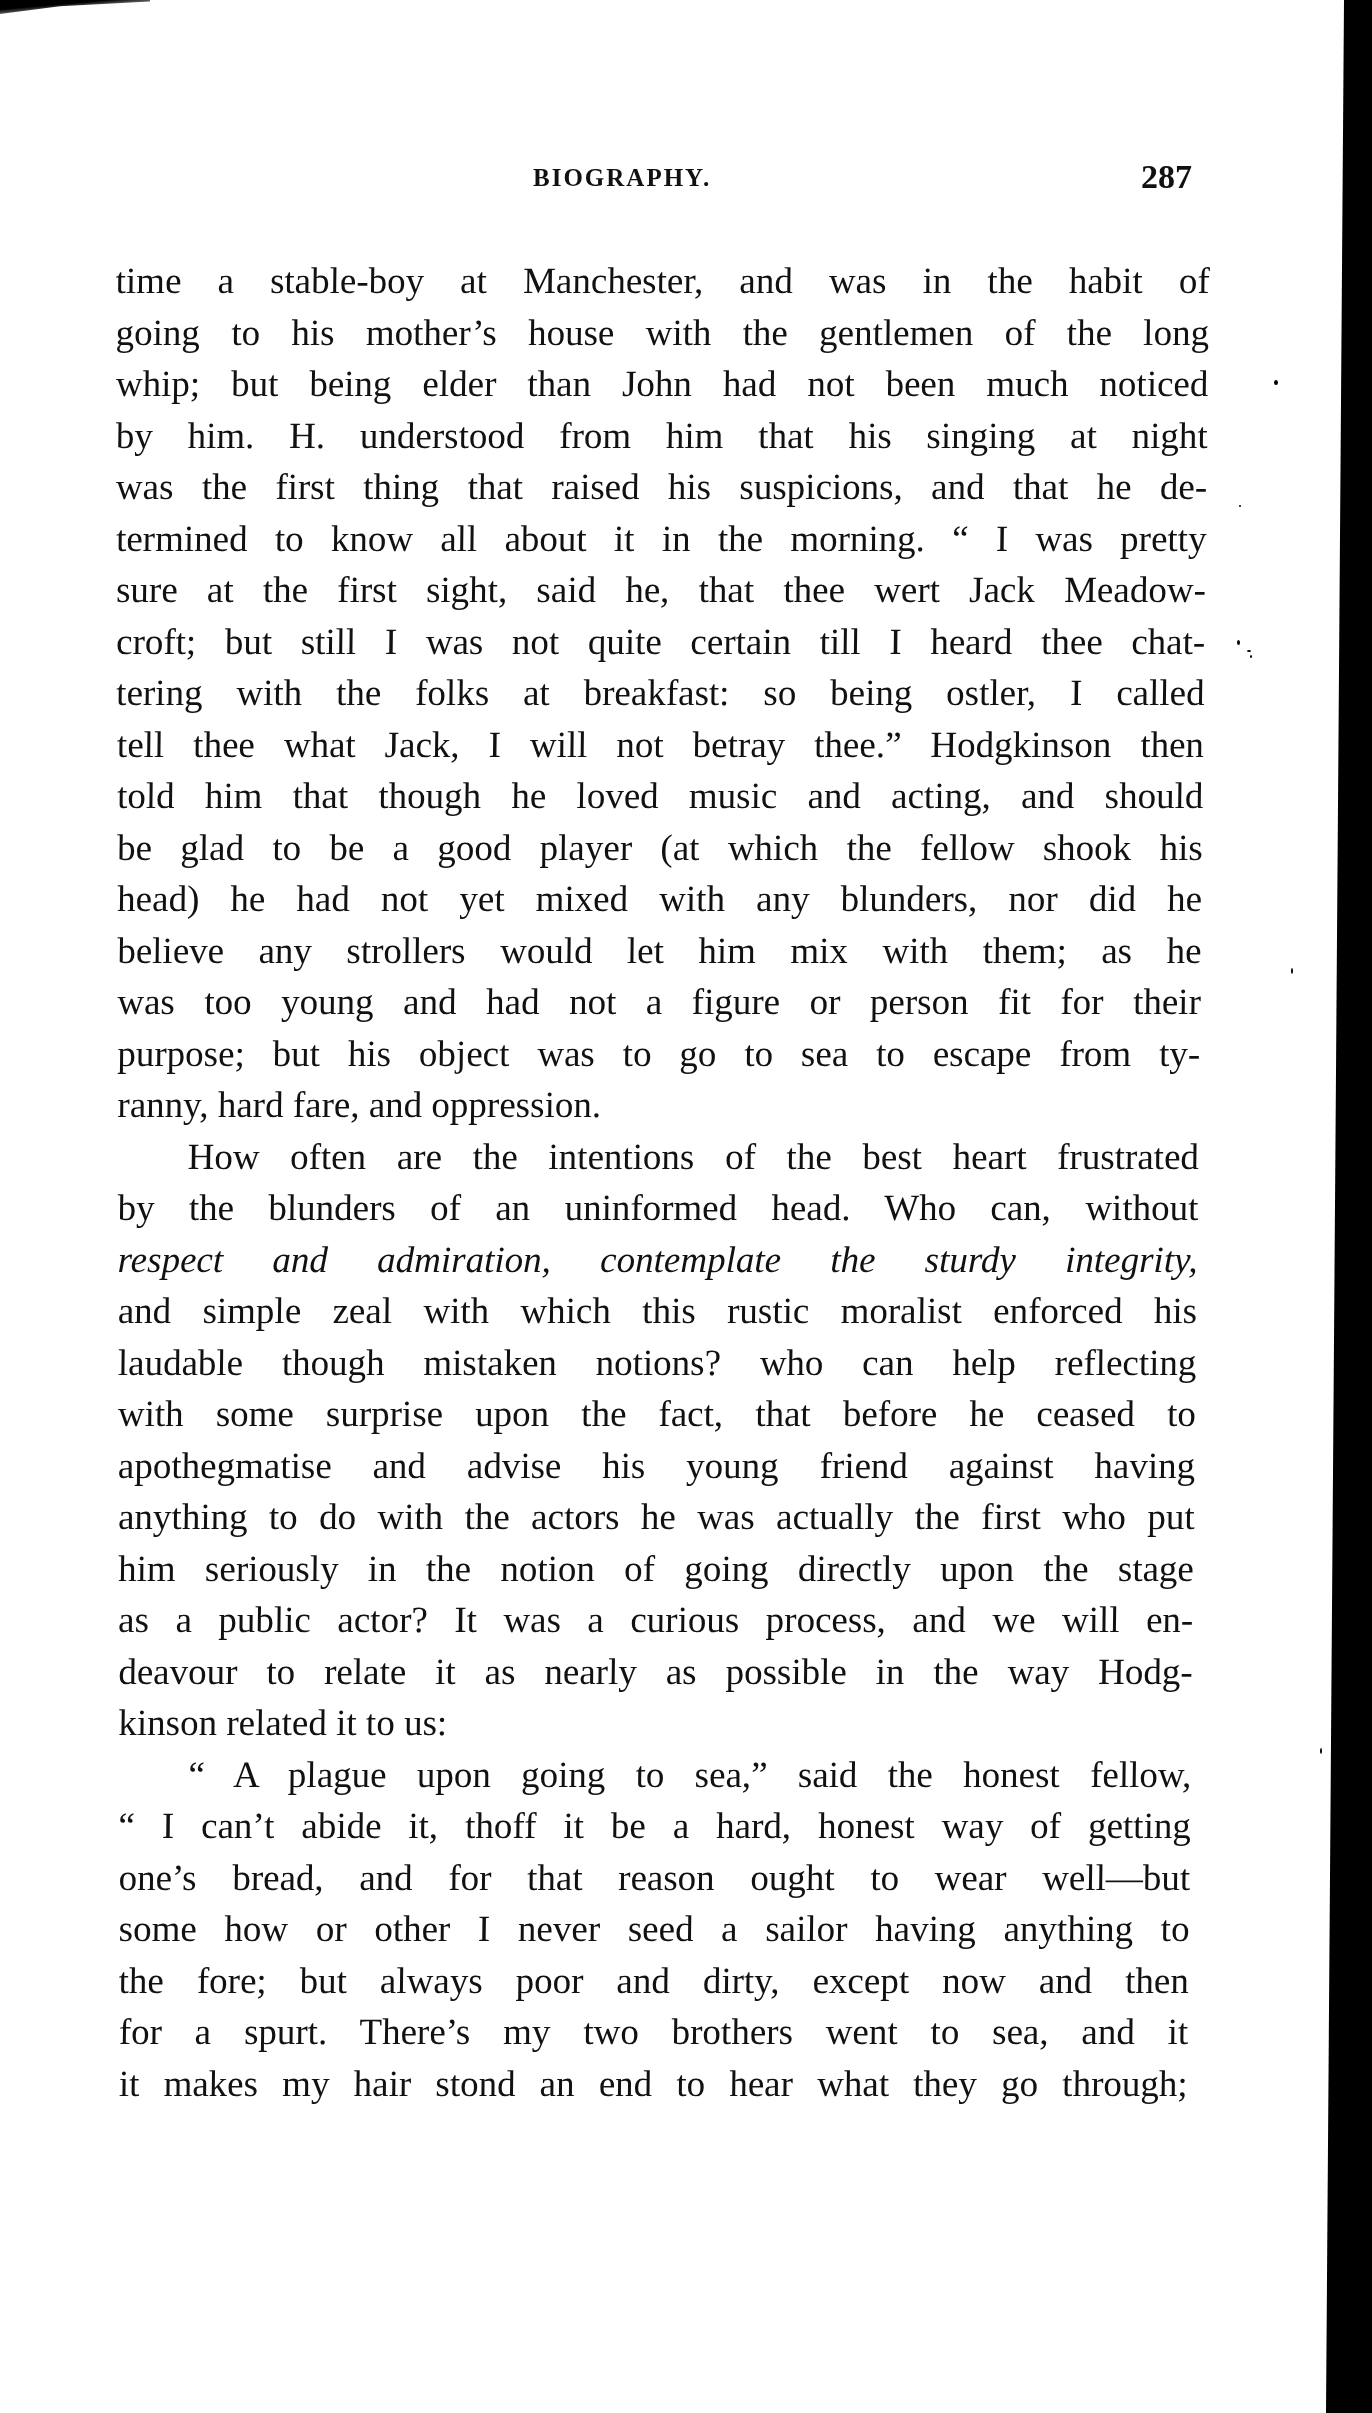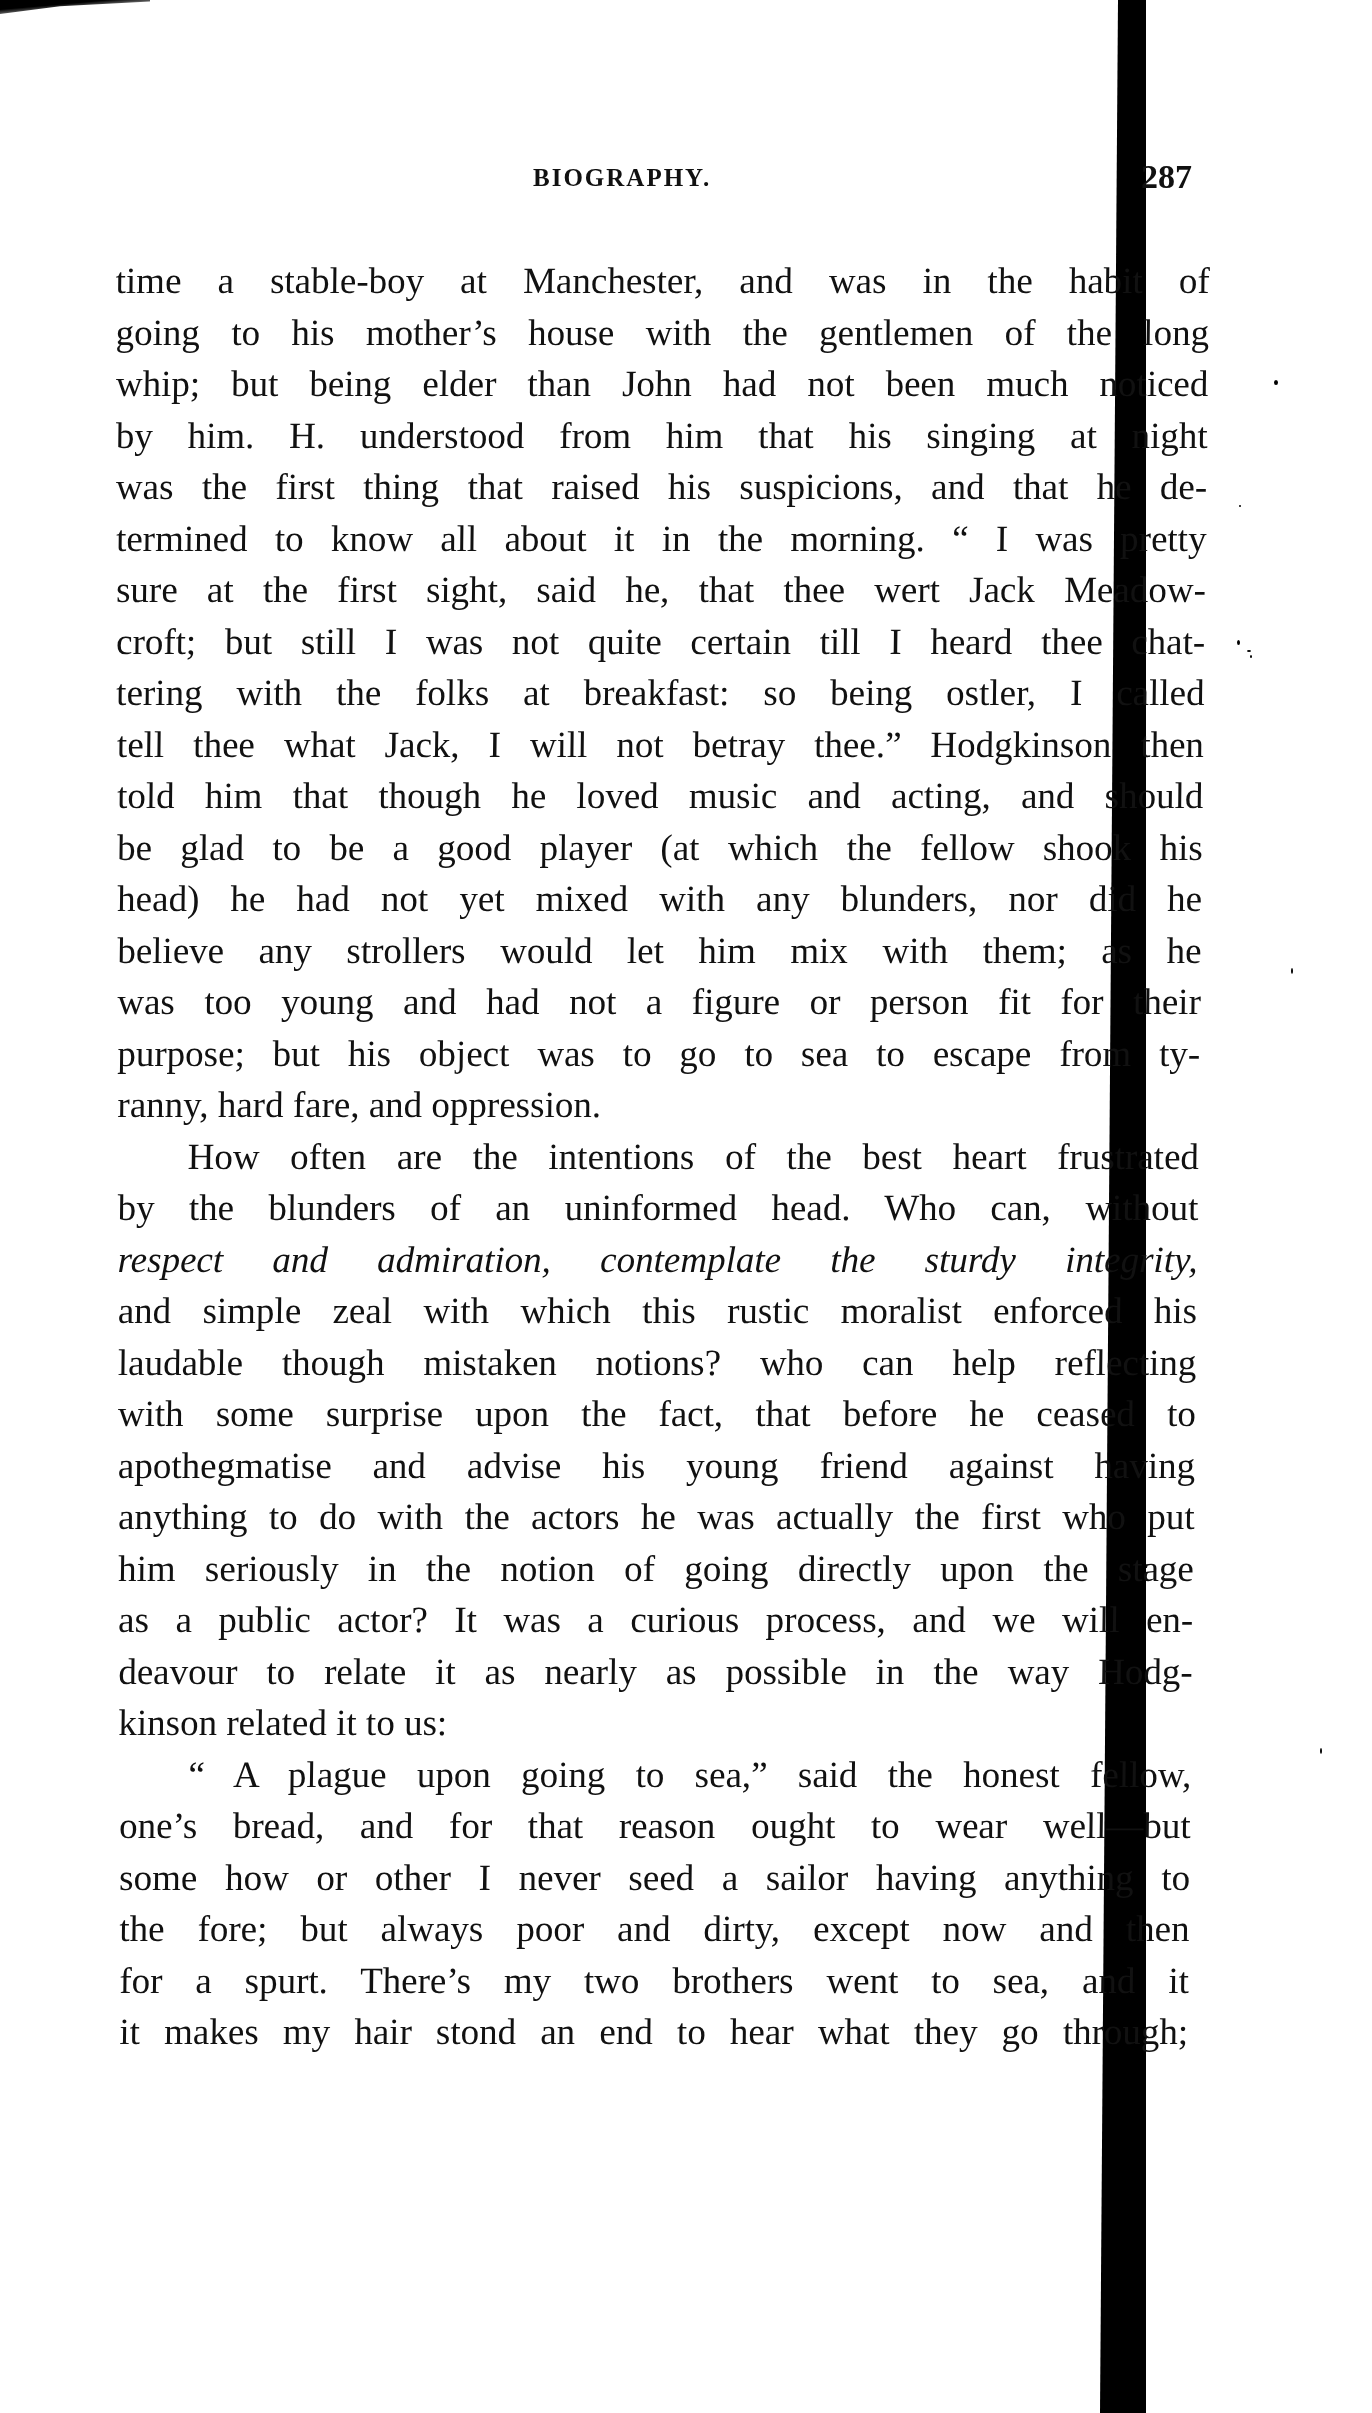--- a/index.html
+++ b/index.html
@@ -11,21 +11,21 @@
     width: 1372px;
     height: 2413px;
     position: relative;
     overflow: hidden;
     font-family: "Liberation Serif", "DejaVu Serif", serif;
     color: #111111;
   }
   .page {
     position: absolute;
     left: 0; top: 0;
-    width: 1146px; height: 2413px;
+    width: 1372px; height: 2413px;
     background: #ffffff;
   }
   
   .right-edge {
     position: absolute;
     top: 0; right: 0;
     width: 60px; height: 2413px;
     background: #000000;
     clip-path: polygon(32px 0, 60px 0, 60px 100%, 14px 100%);
   }
@@ -135,20 +135,21 @@
       <div class="line" style="margin-left: 14.7px;">and simple zeal with which this rustic moralist enforced his</div>
       <div class="line" style="margin-left: 15.4px;">laudable though mistaken notions? who can help reflecting</div>
       <div class="line" style="margin-left: 16.1px;">with some surprise upon the fact, that before he ceased to</div>
       <div class="line" style="margin-left: 16.8px;">apothegmatise and advise his young friend against having</div>
       <div class="line" style="margin-left: 17.5px;">anything to do with the actors he was actually the first who put</div>
       <div class="line" style="margin-left: 18.2px;">him seriously in the notion of going directly upon the stage</div>
       <div class="line" style="margin-left: 18.9px;">as a public actor? It was a curious process, and we will en-</div>
       <div class="line" style="margin-left: 19.6px;">deavour to relate it as nearly as possible in the way Hodg-</div>
       <div class="line last" style="margin-left: 20.3px;">kinson related it to us:</div>
       <div class="line indent" style="margin-left: 21px;">“ A plague upon going to sea,” said the honest fellow,</div>
+      <div class="line" style="margin-left: 21.7px;">“ I can’t abide it, thoff it be a hard, honest way of getting</div>
       <div class="line" style="margin-left: 22.4px;">one’s bread, and for that reason ought to wear well—but</div>
       <div class="line" style="margin-left: 23.1px;">some how or other I never seed a sailor having anything to</div>
       <div class="line" style="margin-left: 23.8px;">the fore; but always poor and dirty, except now and then</div>
       <div class="line" style="margin-left: 24.5px;">for a spurt. There’s my two brothers went to sea, and it</div>
       <div class="line" style="margin-left: 25.2px;">it makes my hair stond an end to hear what they go through;</div>
     </div>
 
 </div>
 
 </body></html>

